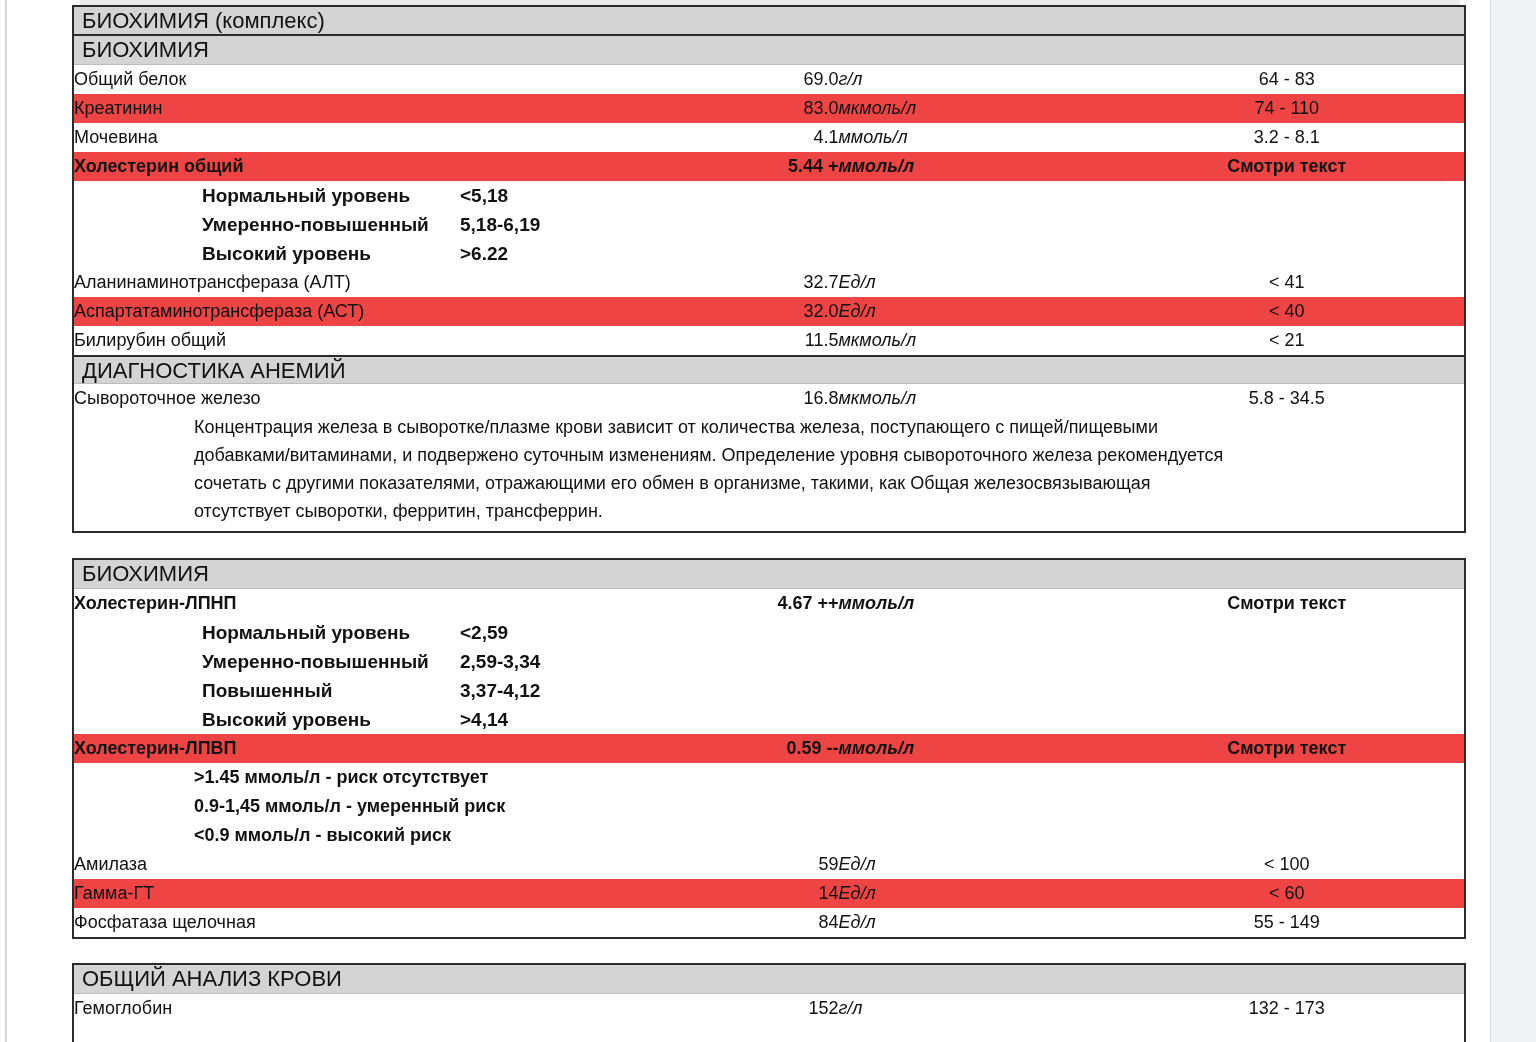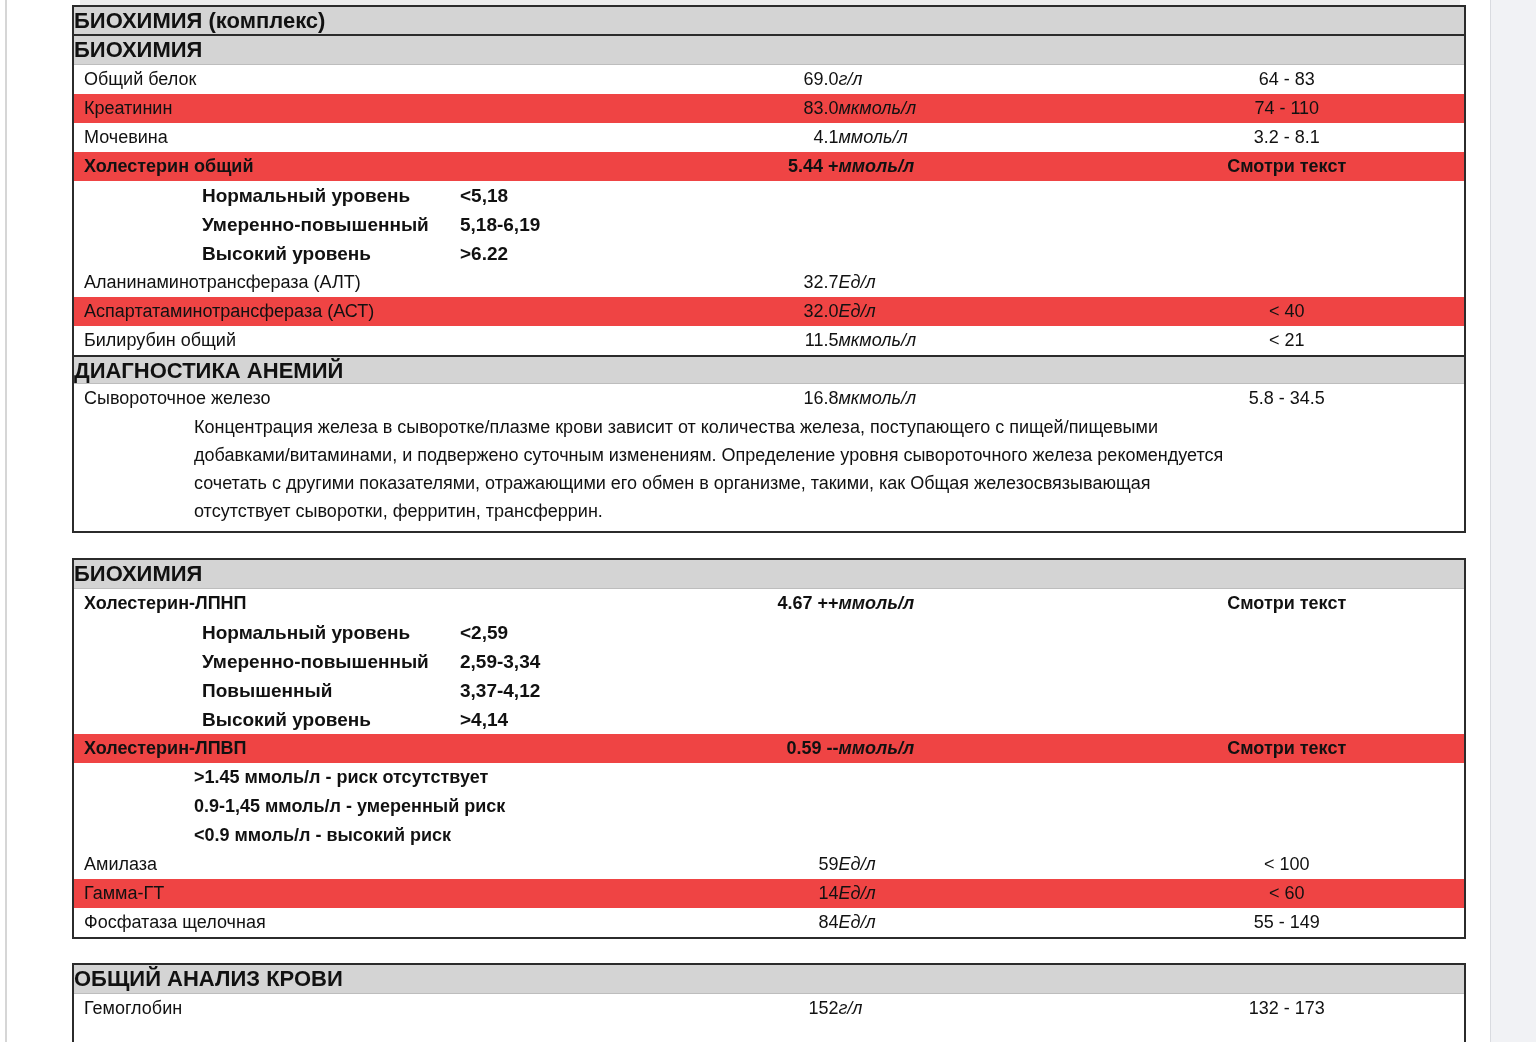--- a/index.html
+++ b/index.html
@@ -33,32 +33,32 @@
     position:absolute; left:72px; width:1394px;
     border:2px solid #2b2b2b;
     background:#ffffff;
   }
   .box1 { top:5px; }
   .box2 { top:558px; }
   .box3 { top:963px; height:110px; }
   .bar {
     height:29px; line-height:27px;
     background:#d4d4d4;
-    font-weight:bold; font-size:22px;
-    padding-left:0;
+    font-weight:normal; font-size:22px;
+    padding-left:8px;
     border-bottom:1px solid #bdbdbd;
     white-space:nowrap;
   }
   .bar.main { border-bottom:2px solid #2b2b2b; }
   .bar.topline { border-top:2px solid #2b2b2b; }
   .row {
     display:flex; height:29px; line-height:29px;
     font-size:18px; white-space:nowrap;
   }
-  .row .name   { width:41.5%; padding-left:10px; overflow:hidden; }
+  .row .name   { width:41.5%; padding-left:0; overflow:hidden; }
   .row .result { width:13.5%; text-align:right; }
   .row .unit   { width:21%;   text-align:left;font-style:italic; }
   .row .ref    { width:22.5%; text-align:center; }
   .stripe { background:#ef4444; }
   .bold { font-weight:bold; }
   .subrow {
     display:flex; height:29px; line-height:29px;
     padding-left:128px; font-size:19px; font-weight:bold;
     white-space:nowrap;
   }
@@ -119,20 +119,21 @@
     </div>
     <div class="subrow">
       <span class="sublabel">Высокий уровень</span>
       <span class="subvalue">&gt;6.22</span>
     </div>
 
     <div class="row">
       <span class="name">Аланинаминотрансфераза (АЛТ)</span>
       <span class="result">32.7</span>
       <span class="unit">Ед/л</span>
+      <span class="ref">&lt; 41</span>
     </div>
     <div class="row stripe">
       <span class="name">Аспартатаминотрансфераза (АСТ)</span>
       <span class="result">32.0</span>
       <span class="unit">Ед/л</span>
       <span class="ref">&lt; 40</span>
     </div>
     <div class="row">
       <span class="name">Билирубин общий</span>
       <span class="result">11.5</span>

